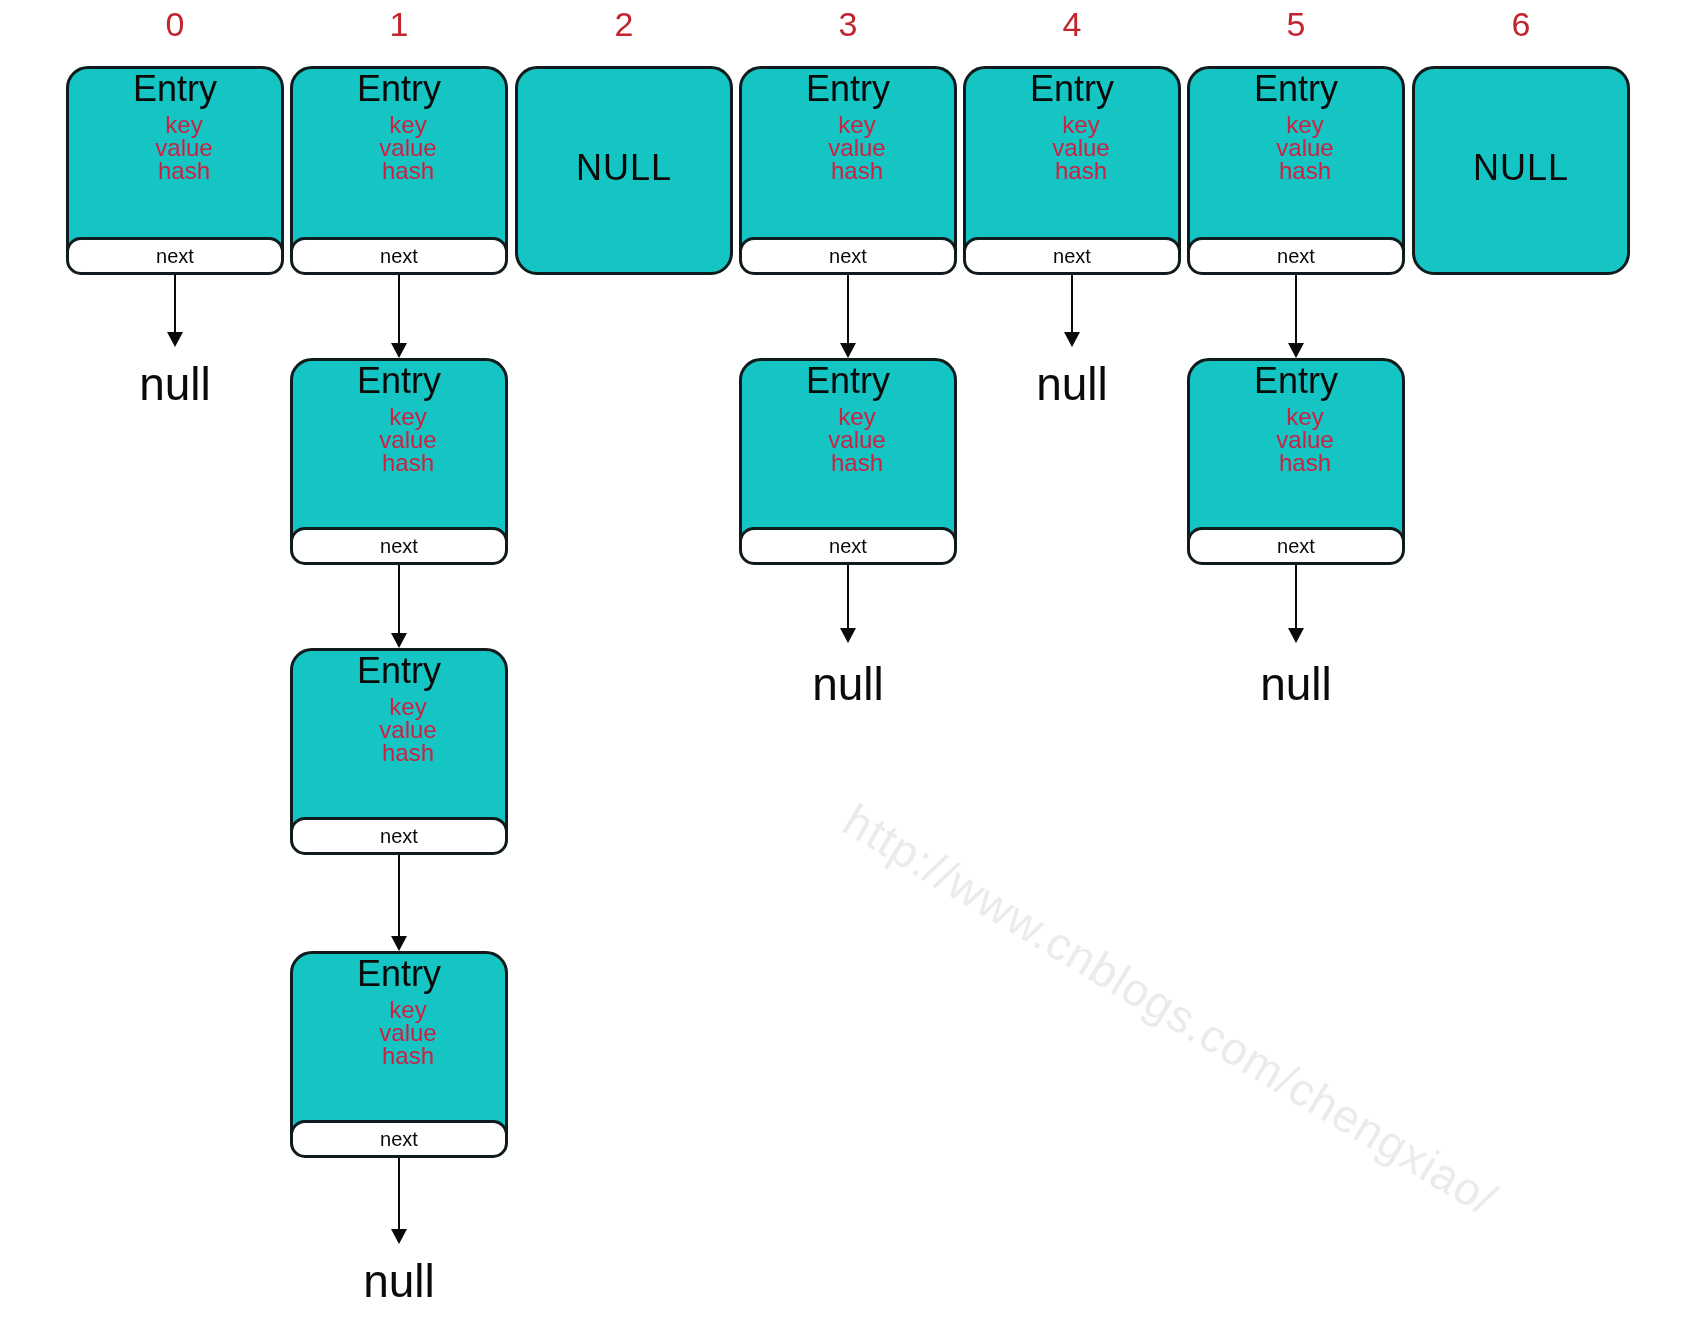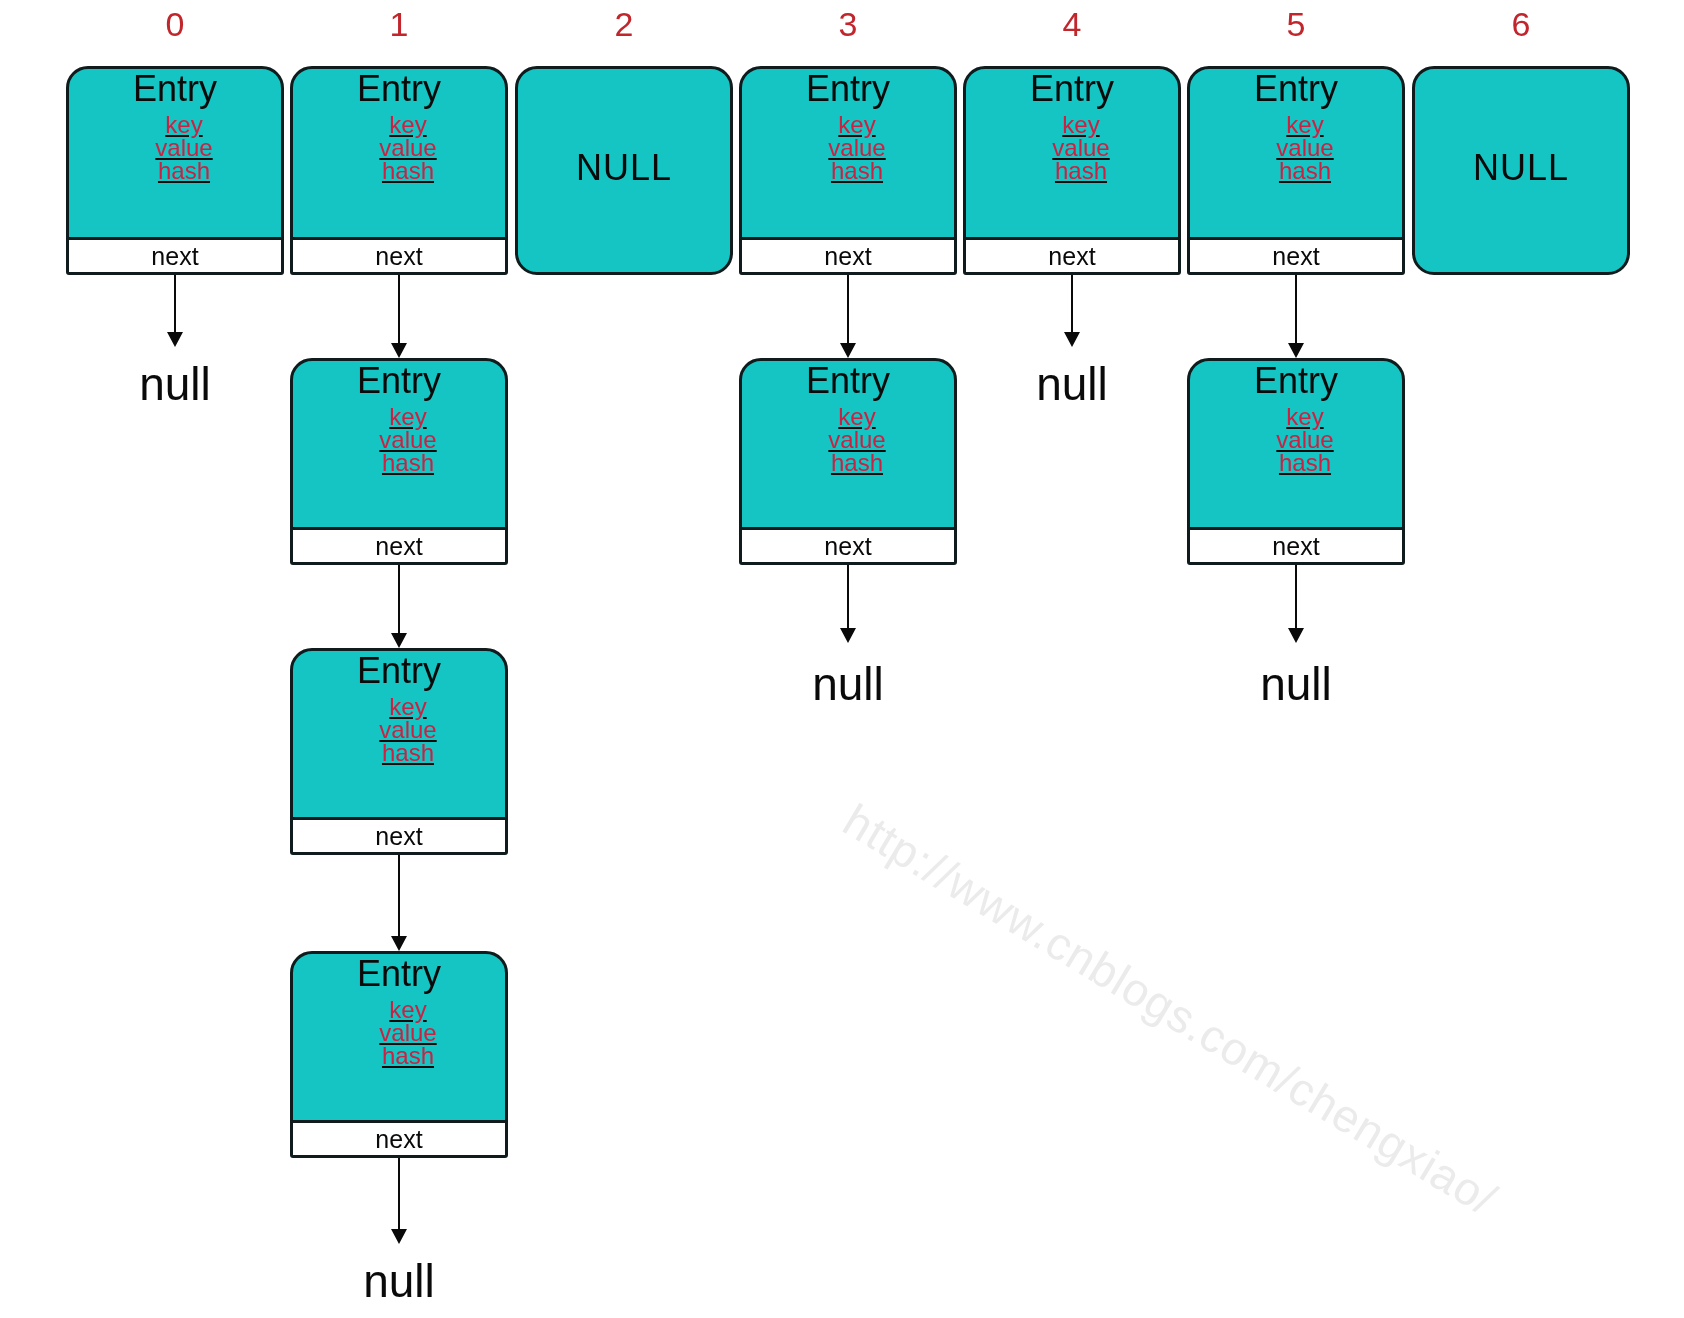--- a/index.html
+++ b/index.html
@@ -13,26 +13,26 @@
     font-size:34px;line-height:40px;color:#c1262d;
   }
   
   .node{
     position:absolute;width:218px;height:209px;box-sizing:border-box;
     background:#14c5c3;border:3px solid #0f1b1c;border-radius:22px;
     text-align:center;
   }
   .node.chain{height:207px;}
   .etitle{font-size:36px;line-height:40px;color:#0a0a0a;}
-  .fields{margin-top:4px;transform:translateX(9px);text-decoration:underline;}
+  .fields{margin-top:4px;transform:translateX(9px);}
   .field{font-size:24px;line-height:23px;color:#cb2244;}
   .pill{
     position:absolute;left:-3px;right:-3px;bottom:-3px;height:32px;
-    background:#ffffff;border:3px solid #0f1b1c;border-radius:3px;
-    font-size:25px;line-height:32px;text-align:center;color:#0a0a0a;
+    background:#ffffff;border:3px solid #0f1b1c;border-radius:15px;
+    font-size:20px;line-height:32px;text-align:center;color:#0a0a0a;
   }
   .nullnode{display:flex;align-items:center;justify-content:center;}
   .nulllabel{font-size:36px;line-height:40px;letter-spacing:1px;color:#0a0a0a;margin-top:-6px;}
   
   .arrow{position:absolute;width:16px;}
   .arrow .shaft{position:absolute;left:7px;top:0;bottom:12px;width:2px;background:#0a0a0a;}
   .arrow .head{position:absolute;left:0;bottom:0;width:0;height:0;
     border-left:8px solid transparent;border-right:8px solid transparent;
     border-top:15px solid #0a0a0a;}
   

